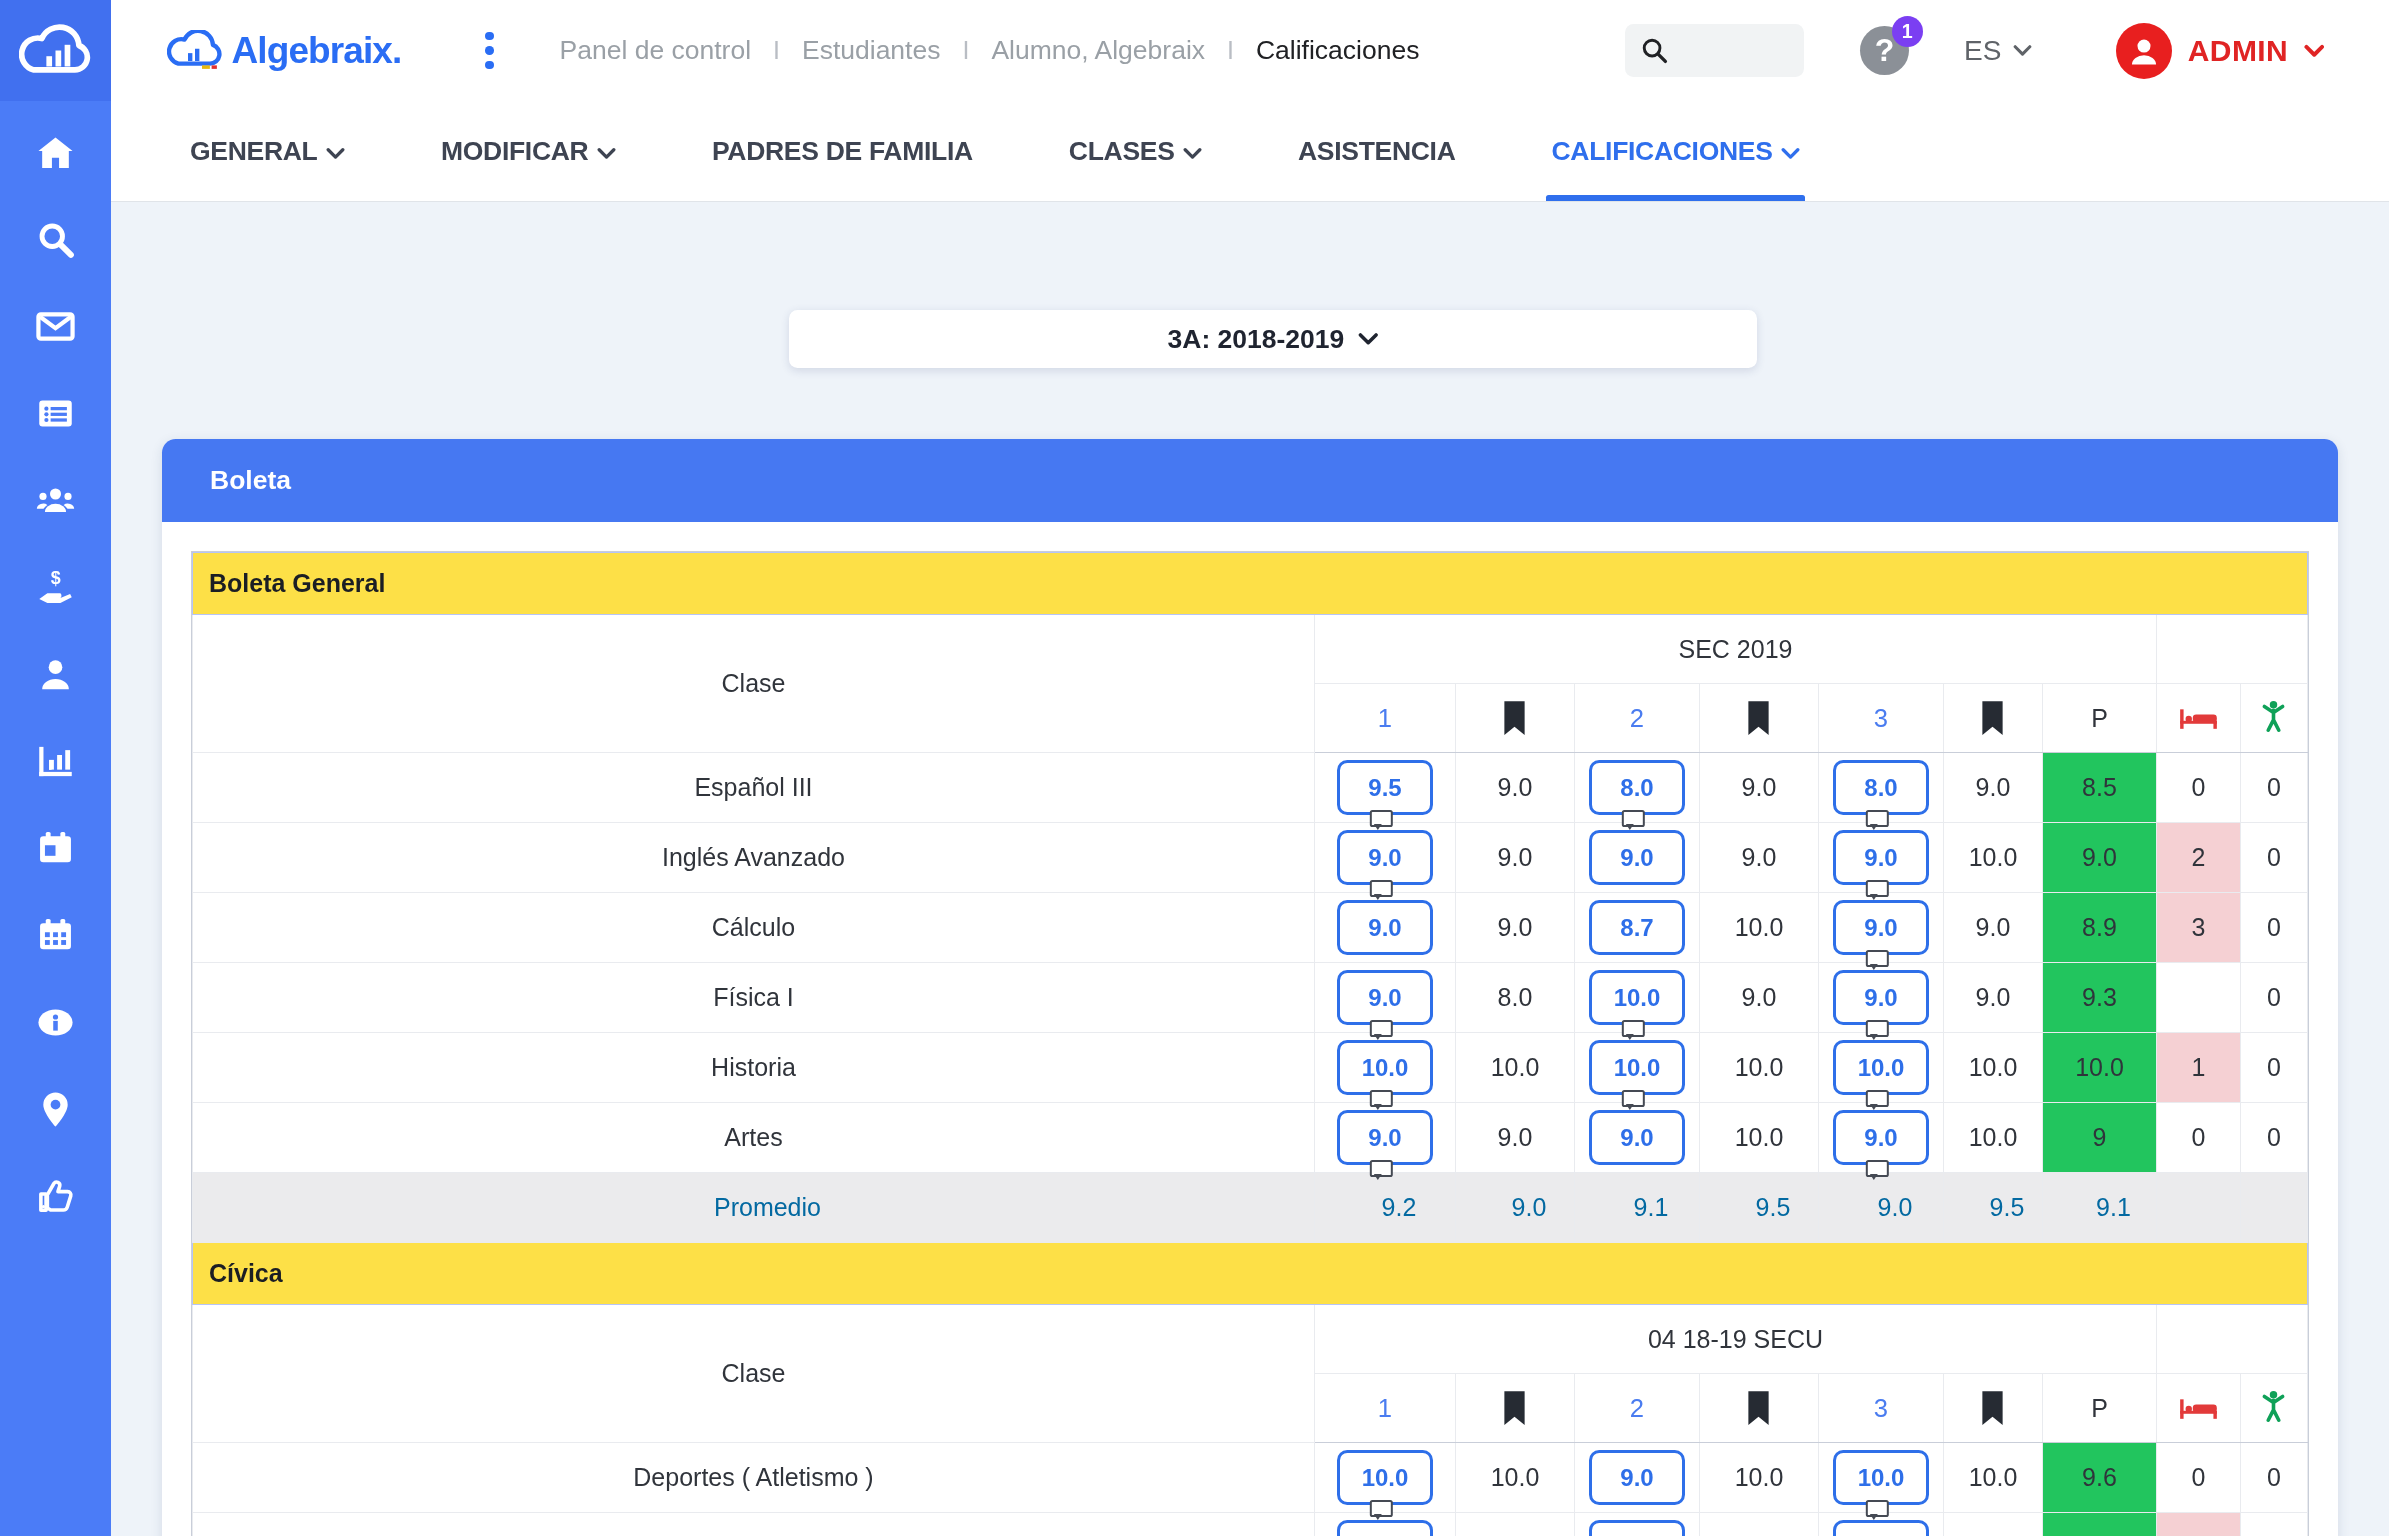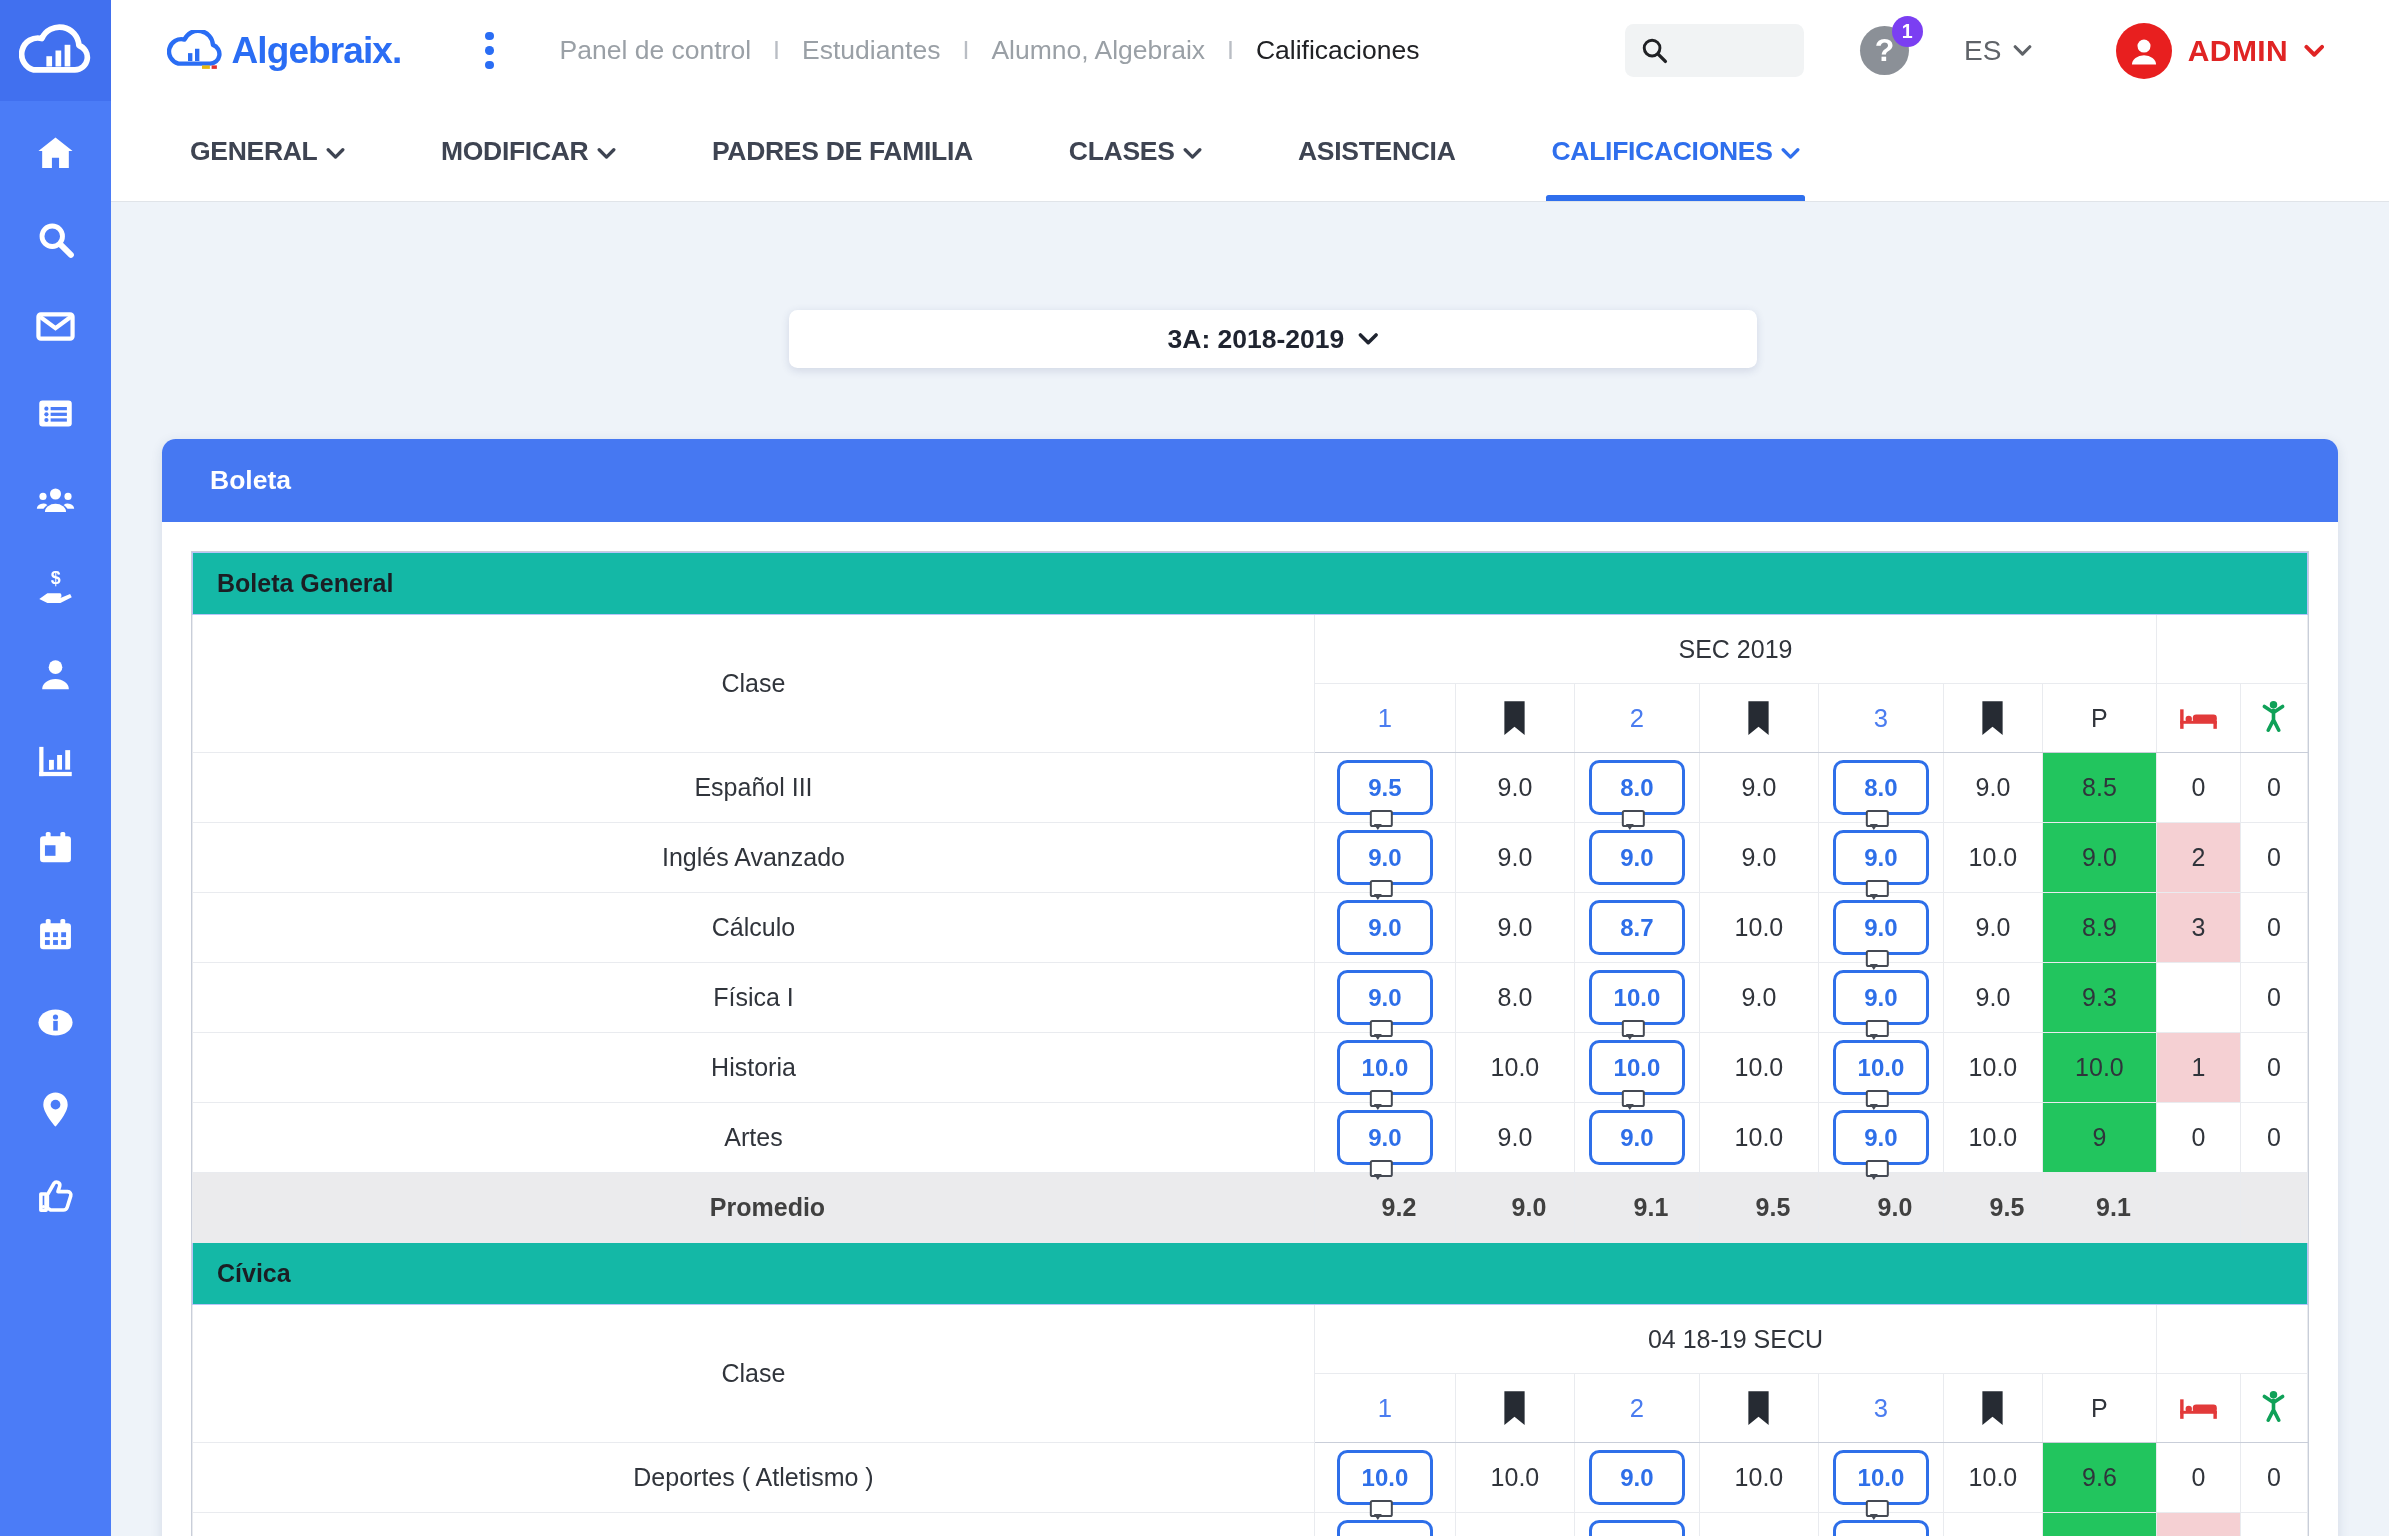--- a/index.html
+++ b/index.html
@@ -47,32 +47,32 @@
   .term-card{width:968px;height:58px;margin-left:678px;margin-top:108px;background:#fff;border-radius:8.5px;box-shadow:0 2.6px 8.5px rgba(40,60,110,0.14);display:flex;align-items:center;justify-content:center;gap:13.7px;font-size:26.5px;font-weight:700;color:#1f2430;cursor:pointer;}
 
   .panel{margin-left:51px;margin-top:71px;width:2176px;background:#ffffff;border-radius:13.7px 13.7px 0 0;box-shadow:0 3.4px 12px rgba(40,60,110,0.13);}
   .panel-head{height:83px;background:#4678f2;border-radius:13.7px 13.7px 0 0;display:flex;align-items:center;padding-left:48px;font-size:26.5px;font-weight:700;color:#ffffff;}
   .panel-body{padding:29px 29px 34px 29px;}
 
   
   .twrap{border:1.7px solid #c9ced9;}
   table.t{border-collapse:collapse;table-layout:fixed;width:100%;}
   table.t td{border:1.7px solid #e9ebef;font-size:25px;color:#30343b;text-align:center;vertical-align:middle;padding:0;}
-  tr.band td{background:#14b8a6;border:1.7px solid #b6c4f8;text-align:left;padding-left:24px;font-weight:700;color:#1b1e24;font-size:25px;height:61px;}
+  tr.band td{background:#fde047;border:1.7px solid #b6c4f8;text-align:left;padding-left:16px;font-weight:700;color:#1b1e24;font-size:25px;height:61px;}
   td.clasehead{text-align:left;padding-left:24px;color:#2b2f36;border-right:1.7px solid #c9ced9;}
   td.group{height:68px;border-bottom:1.7px solid #c9ced9;color:#24262c;font-size:25.6px;}
   td.ghost{border-left:1.7px solid #c9ced9;border-bottom:1.7px solid #c9ced9;}
   tr.h2 td{height:68px;border-bottom:1.7px solid #c9ced9;}
   tr.h2 td.num{color:#4a7cf0;font-size:25.6px;}
   tr.data{height:70px;}
   td.cl{text-align:left;padding-left:24px;color:#3a3e45;border-right:1.7px solid #c9ced9;}
   td.pcol{background:#22c55e;}
   td.bedcol{border-left:1.7px solid #c9ced9;}
   td.pink{background:#f5d0d3;}
-  tr.avg td{background:#ebebed;font-weight:700;color:#404040;padding-left:28px;}
+  tr.avg td{background:#ebebed;font-weight:400;color:#0369a1;padding-left:28px;}
   tr.avg{height:70px;}
 
   .gbtn{position:relative;width:90px;height:49px;margin:0 auto;background:#fff;border:3.4px solid #2e6fe9;border-radius:10.2px;color:#2e6fe9;font-weight:700;font-size:24px;display:flex;align-items:center;justify-content:center;cursor:pointer;}
   .bub{position:absolute;left:50%;bottom:-15.4px;transform:translateX(-66%);width:19px;height:13.7px;background:#fff;border:2.6px solid #454a54;border-radius:2.6px;}
   .bub:after{content:"";position:absolute;left:1.7px;bottom:-8.5px;border:4.3px solid transparent;border-top:6px solid #454a54;}
   .hicon svg{vertical-align:middle;}
 </style>
 </head>
 <body>
 

